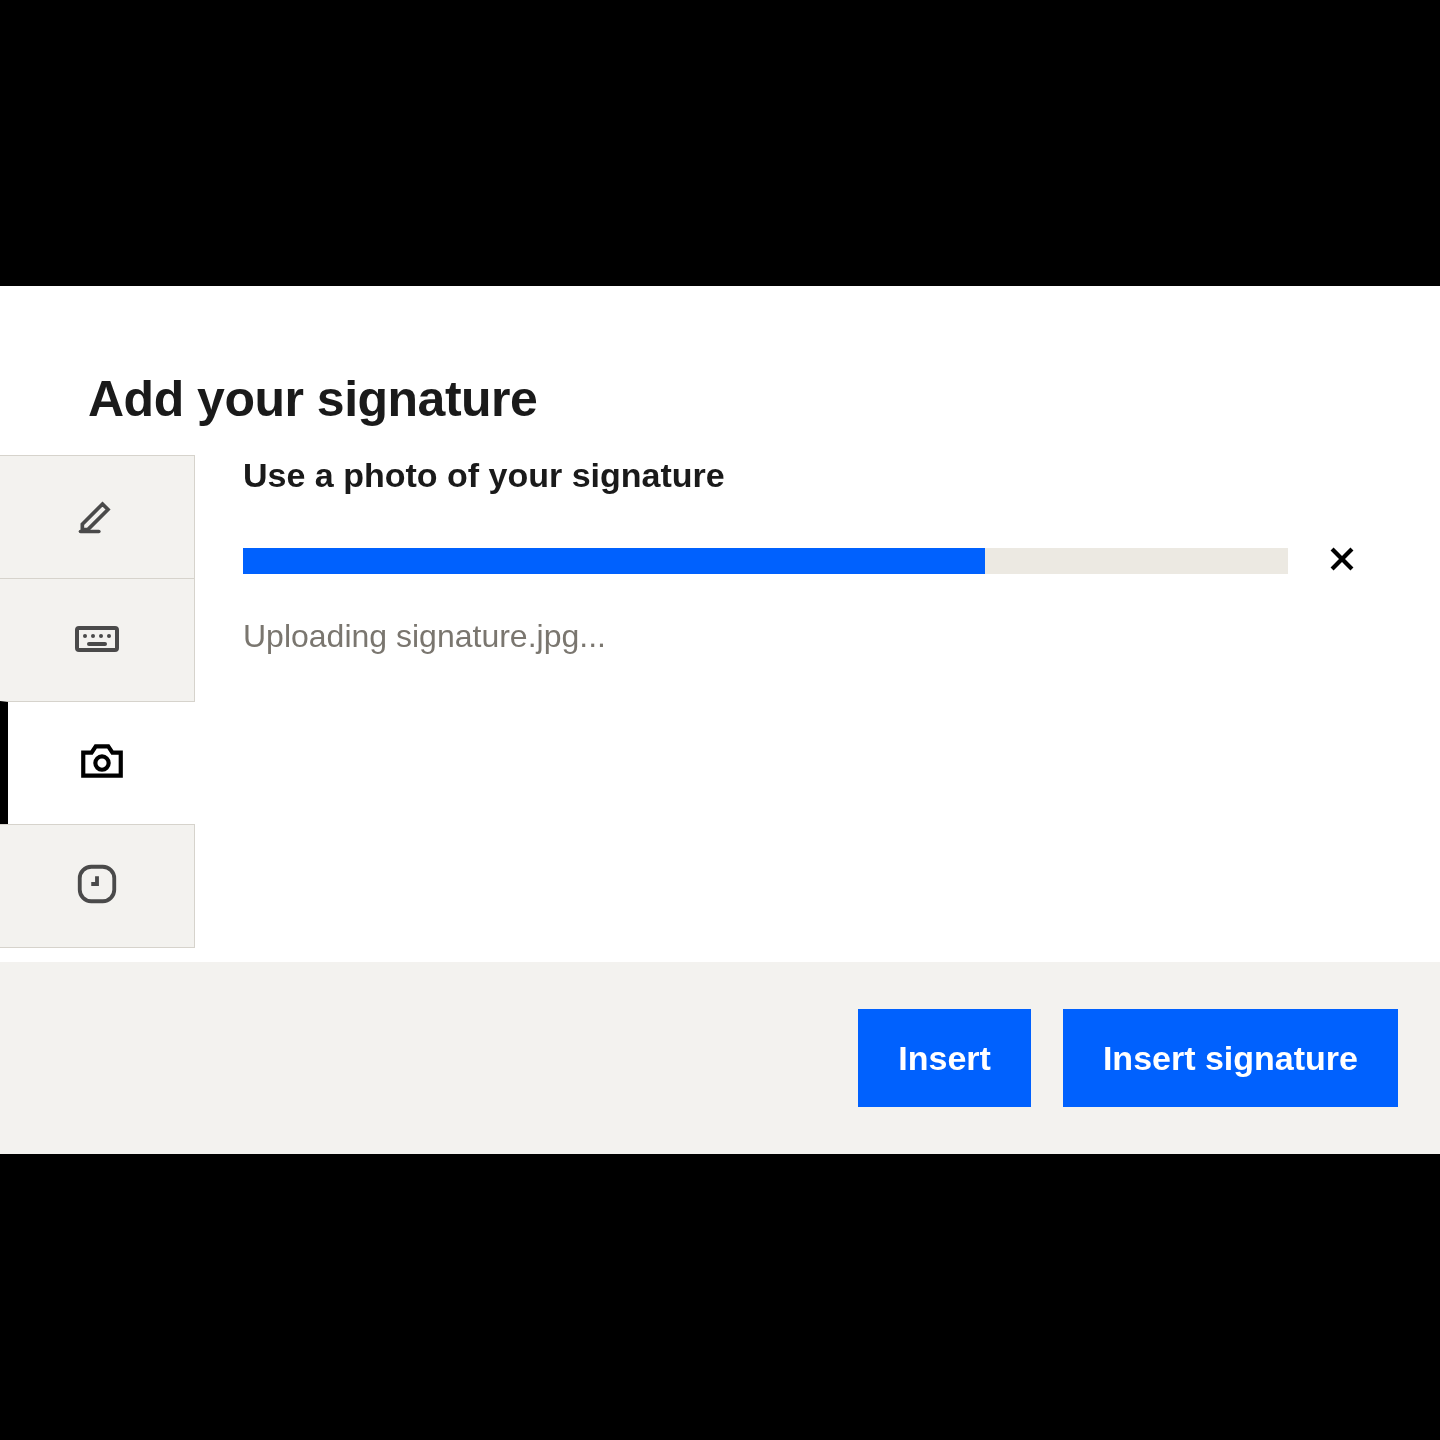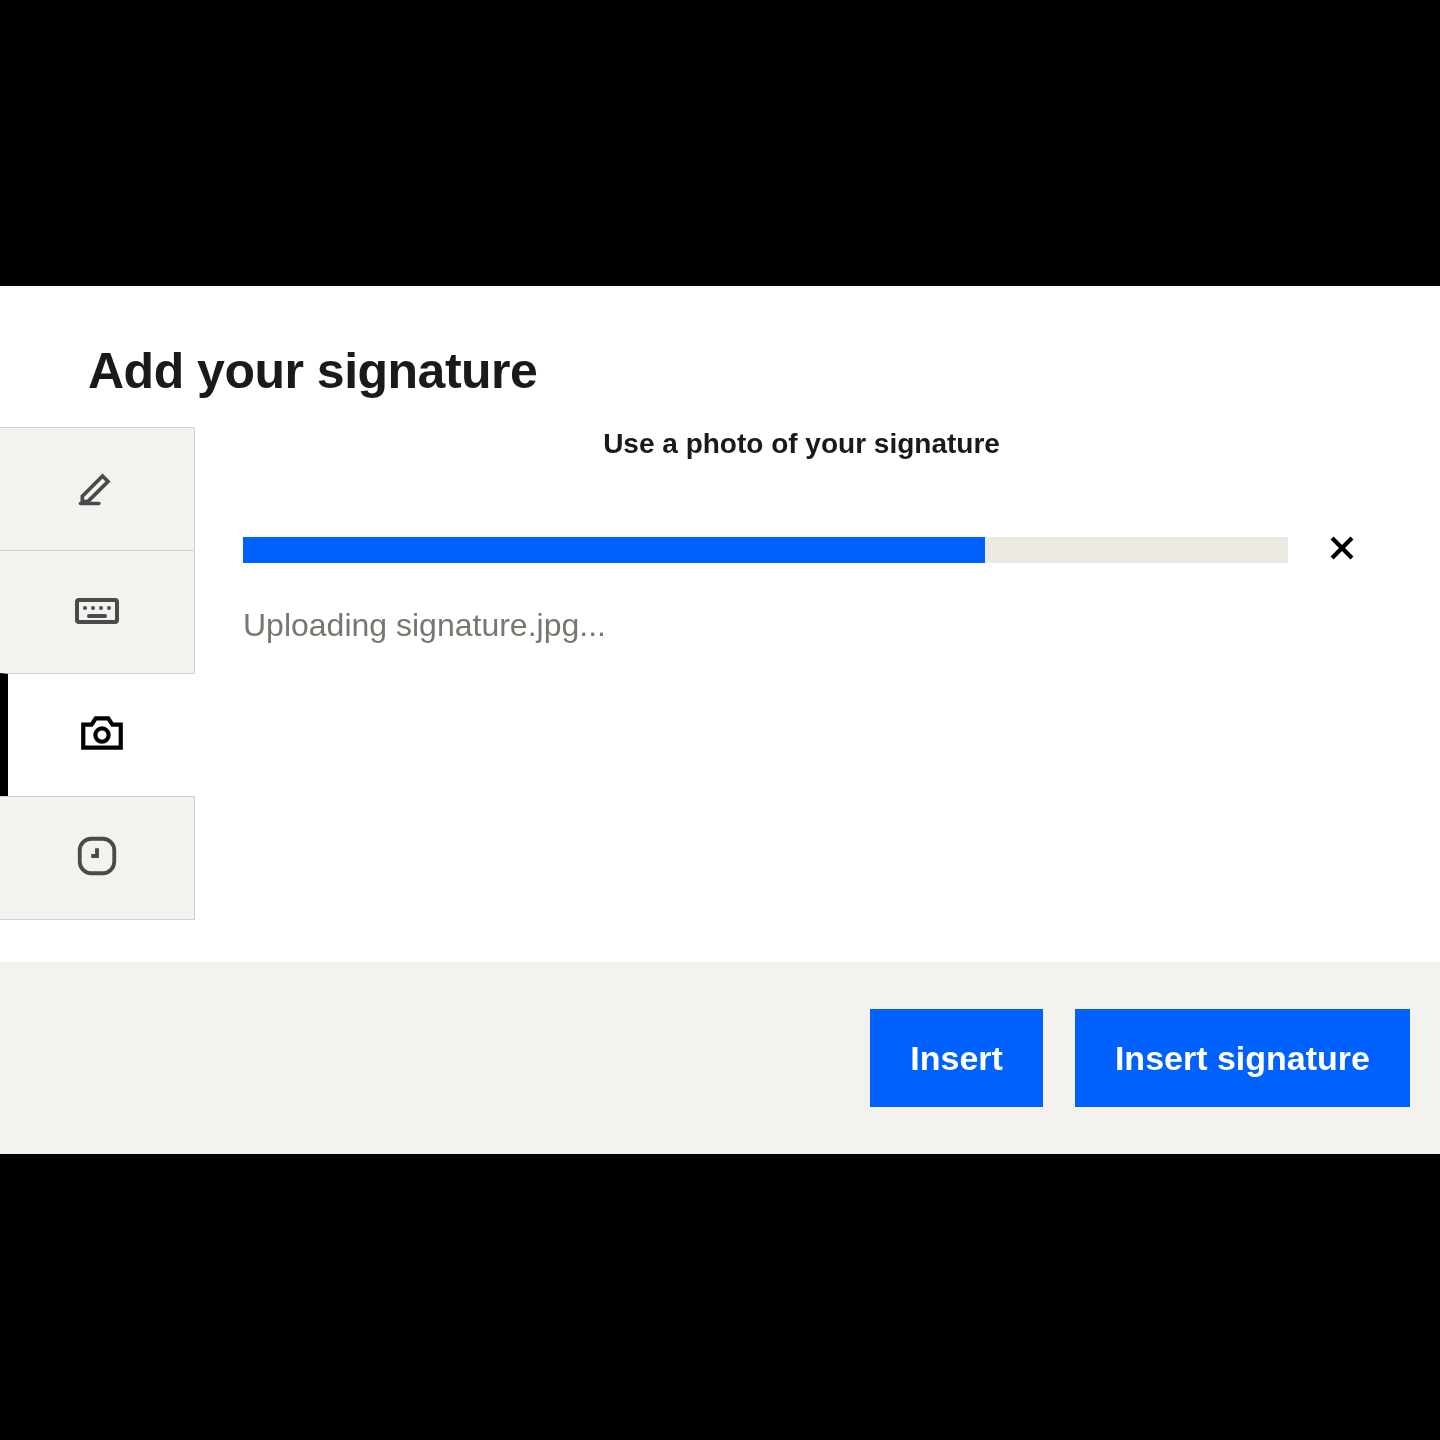--- a/index.html
+++ b/index.html
@@ -12,21 +12,21 @@
     background: #fff;
     position: relative;
     display: flex;
     flex-direction: column;
   }
 
   .modal-title {
     font-size: 50px;
     font-weight: 600;
     color: #1a1a1a;
-    padding: 56px 0 0 88px;
+    padding: 84px 0 0 88px;
     letter-spacing: -0.5px;
   }
 
   .body {
     flex: 1;
     display: flex;
     position: relative;
   }
 
   .tab-strip {
@@ -56,25 +56,24 @@
   }
   .tab svg { stroke: #4a4a4a; fill: none; stroke-width: 2; }
   .tab.active svg { stroke: #000; }
 
   .content {
     flex: 1;
     padding: 28px 80px 0 48px;
   }
 
   .section-title {
-    font-size: 28px;
+    font-size: 34px;
     font-weight: 600;
     color: #1a1a1a;
-    margin-bottom: 72px;
-    text-align: center;
+    margin-bottom: 48px;
   }
 
   .upload-row {
     display: flex;
     align-items: center;
     gap: 36px;
   }
 
   .progress-track {
     flex: 1;
@@ -104,21 +103,21 @@
     margin-top: 39px;
   }
 
   .footer {
     background: #f3f2ef;
     height: 192px;
     display: flex;
     align-items: center;
     justify-content: flex-end;
     gap: 32px;
-    padding-right: 30px;
+    padding-right: 42px;
   }
 
   .btn {
     background: #0061fe;
     color: #fff;
     font-size: 34px;
     font-weight: 600;
     border: none;
     height: 98px;
     padding: 0 40px;

